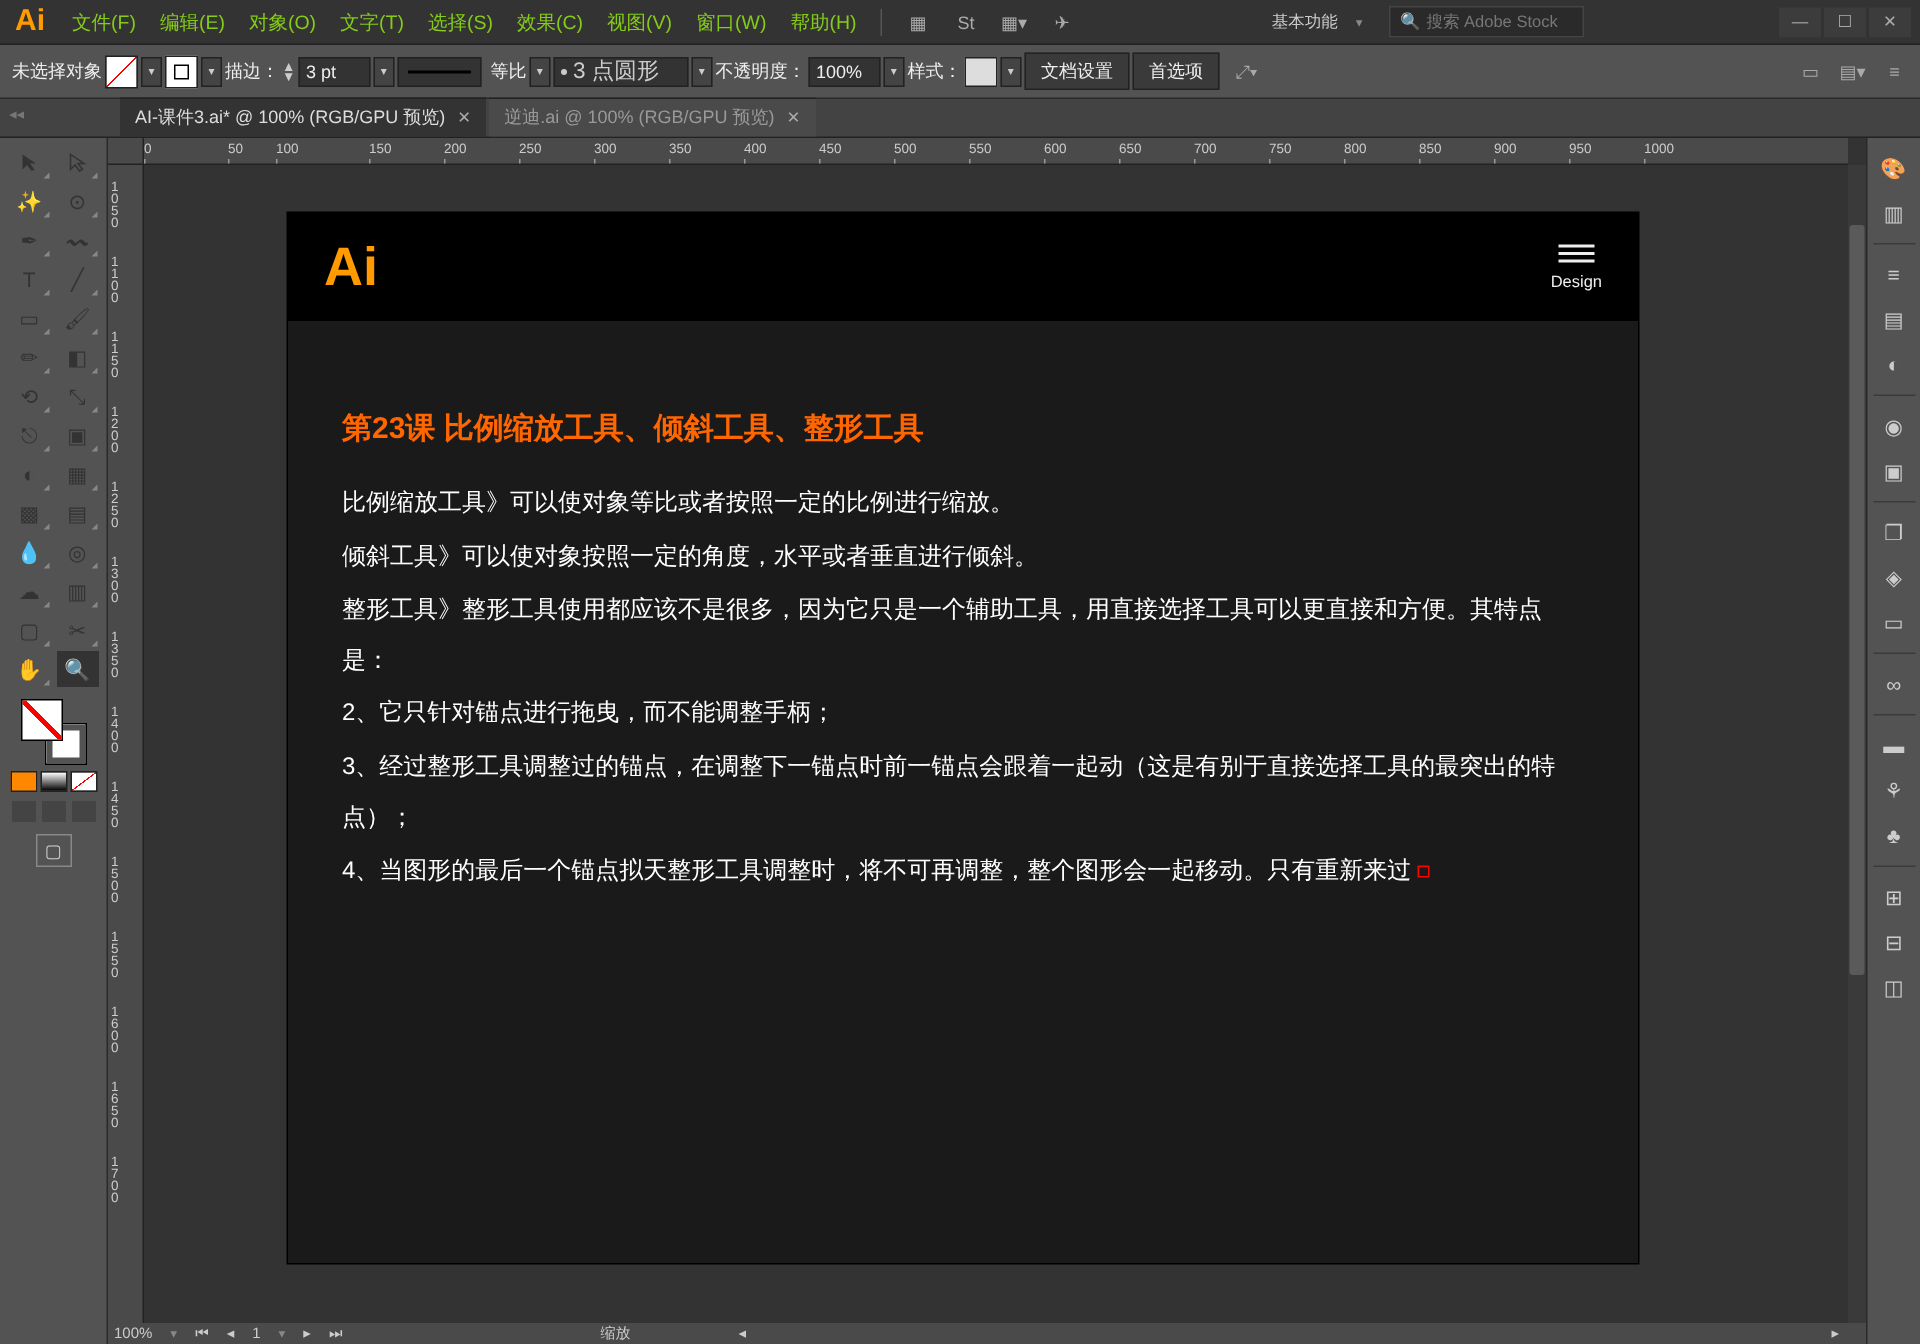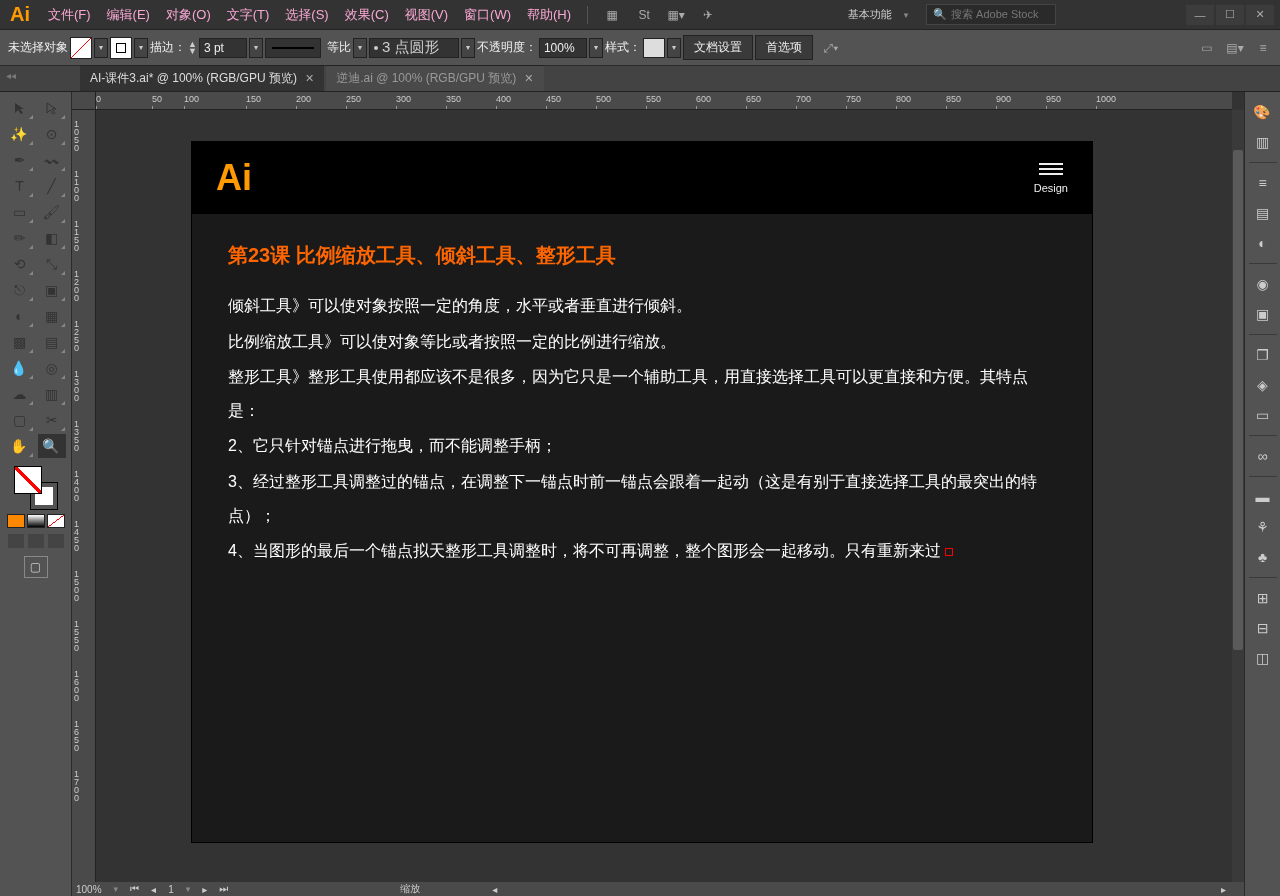--- a/index.html
+++ b/index.html
@@ -1,21 +1,21 @@
 <!DOCTYPE html>
 <html><head>
 <meta charset="utf-8">
 <style>
 * { margin: 0; padding: 0; box-sizing: border-box; user-select: none; }
 body { width: 1280px; height: 896px; background: #333333; font-family: "Microsoft YaHei", sans-serif; overflow: hidden; color: #ccc; font-size: 12px; }
 
 
 .menubar { height: 30px; background: #333333; display: flex; align-items: center; padding: 0 6px; border-bottom: 1px solid #222; }
 .ai-logo { color: #ff9a00; font-weight: bold; font-size: 20px; margin: 0 10px 0 4px; }
-.menu-item { padding: 4px 8px; color: #f9a8d4; font-size: 13px; }
+.menu-item { padding: 4px 8px; color: #84cc16; font-size: 13px; }
 .menu-sep { width: 1px; height: 18px; background: #555; margin: 0 8px; }
 .menu-icon { width: 20px; height: 20px; margin: 0 6px; display: flex; align-items: center; justify-content: center; color: #aaa; }
 .win-controls { margin-left: auto; display: flex; gap: 2px; }
 .win-btn { width: 28px; height: 20px; background: #3c3c3c; color: #aaa; display: flex; align-items: center; justify-content: center; font-size: 11px; }
 .workspace-sel { margin-left: auto; display: flex; align-items: center; gap: 6px; }
 .ws-label { color: #ccc; font-size: 11px; padding: 2px 6px; }
 .chev { font-size: 9px; color: #888; }
 .search-box { background: #2a2a2a; border: 1px solid #444; padding: 2px 6px; width: 130px; display: flex; align-items: center; gap: 4px; color: #777; font-size: 11px; margin: 0 12px; }
 
 
@@ -62,21 +62,21 @@
 .rtick { position: absolute; color: #ccc; font-size: 9px; top: 2px; }
 .rtick::before { content: ""; position: absolute; top: 12px; left: 0; width: 1px; height: 4px; background: #999; }
 .vtick { position: absolute; color: #ccc; font-size: 9px; left: 2px; writing-mode: horizontal-tb; line-height: 8px; width: 20px; text-align: left; }
 
 .artboard { position: absolute; top: 50px; left: 120px; width: 900px; height: 700px; background: #1a1a1a; box-shadow: 0 0 0 1px #000; }
 .ab-header { height: 72px; background: #000; display: flex; align-items: center; padding: 0 24px; justify-content: space-between; }
 .ab-logo { color: #ff9a00; font-weight: bold; font-size: 36px; }
 .ab-ham { display: flex; flex-direction: column; align-items: center; gap: 3px; color: #eee; }
 .ham-line { width: 24px; height: 2px; background: #eee; }
 .ham-label { font-size: 11px; margin-top: 4px; }
-.ab-body { padding: 28px 36px; }
+.ab-body { padding: 28px 36px; margin-top: 30px; }
 .ab-title { color: #ff6600; font-size: 20px; font-weight: bold; margin-bottom: 20px; }
 .ab-p { color: #fff; font-size: 16px; line-height: 2.1; margin-bottom: 2px; }
 .cursor-blink { display: inline-block; width: 8px; height: 8px; border: 1px solid #f00; margin-left: 4px; vertical-align: baseline; }
 
 .scroll-v { position: absolute; right: 0; top: 18px; bottom: 14px; width: 12px; background: #3a3a3a; }
 .scroll-v-thumb { position: absolute; left: 1px; right: 1px; top: 40px; height: 500px; background: #5a5a5a; border-radius: 2px; }
 .status { position: absolute; bottom: 0; left: 0; right: 0; height: 14px; background: #4a4a4a; display: flex; align-items: center; font-size: 10px; color: #ccc; padding: 0 4px; gap: 12px; }
 
 
 .rpanel { width: 36px; background: #535353; border-left: 1px solid #2a2a2a; display: flex; flex-direction: column; align-items: center; padding-top: 8px; gap: 6px; }
@@ -290,22 +290,22 @@
         <span class="ab-logo">Ai</span>
         <div class="ab-ham">
           <div class="ham-line"></div>
           <div class="ham-line"></div>
           <div class="ham-line"></div>
           <span class="ham-label">Design</span>
         </div>
       </div>
       <div class="ab-body">
         <div class="ab-title">第23课   比例缩放工具、倾斜工具、整形工具</div>
+        <div class="ab-p">比例缩放工具》可以使对象等比或者按照一定的比例进行缩放。</div>
         <div class="ab-p">倾斜工具》可以使对象按照一定的角度，水平或者垂直进行倾斜。</div>
-        <div class="ab-p">比例缩放工具》可以使对象等比或者按照一定的比例进行缩放。</div>
         <div class="ab-p">整形工具》整形工具使用都应该不是很多，因为它只是一个辅助工具，用直接选择工具可以更直接和方便。其特点是：</div>
         <div class="ab-p">2、它只针对锚点进行拖曳，而不能调整手柄；</div>
         <div class="ab-p">3、经过整形工具调整过的锚点，在调整下一锚点时前一锚点会跟着一起动（这是有别于直接选择工具的最突出的特点）；</div>
         <div class="ab-p"><span>4、当图形的最后一个锚点拟天整形工具调整时，将不可再调整，整个图形会一起移动。只有重新来过</span><span class="cursor-blink"></span></div>
       </div>
     </div>
 
     <div class="scroll-v">
         <div class="scroll-v-thumb"></div>
       </div>

